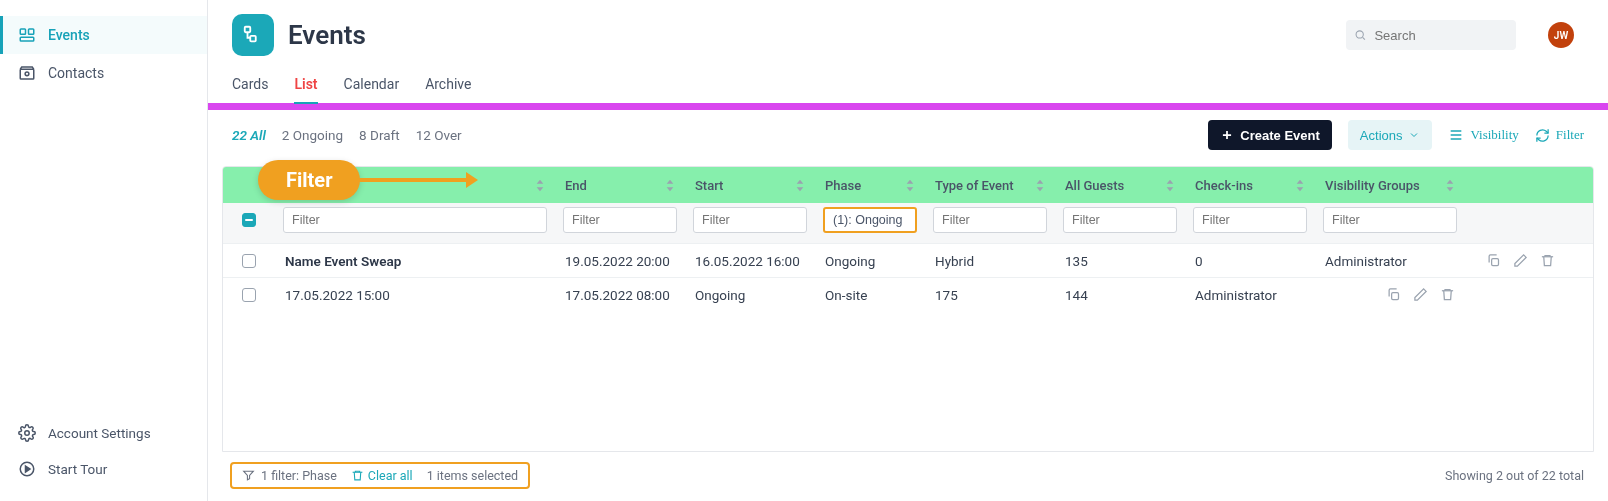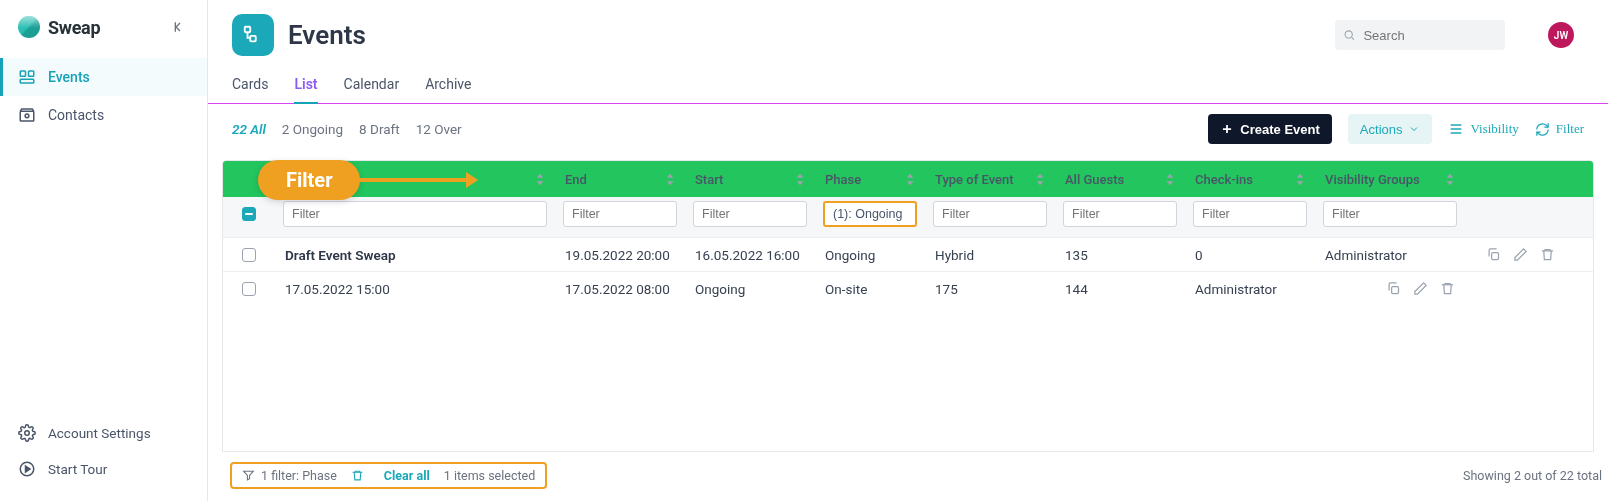--- a/index.html
+++ b/index.html
@@ -23,86 +23,74 @@
   .bottom-nav .nav-item { font-size: 13.5px; padding: 9px 18px; }
 
   
   .main { flex:1; display:flex; flex-direction:column; position: relative; }
   .topbar { display:flex; align-items:center; gap:14px; padding: 14px 24px 4px 24px; }
   .page-icon { width:42px; height:42px; border-radius:10px; background:#1ba8b8; display:flex; align-items:center; justify-content:center; color:#fff; }
   .page-title { font-size: 26px; font-weight: 600; color:#2d3748; flex:1; }
   .search-wrap { display:flex; align-items:center; background:#f1f3f5; border-radius:4px; padding:0 8px; height:30px; margin-right: 18px; width:170px; }
   .search-wrap input { border:none; background:transparent; outline:none; padding:4px; font-size:13px; color:#4a5568; width:100%; }
   .search-wrap svg { width:14px; height:14px; color:#9aa3af; margin-right:4px; }
-  .avatar { width:26px; height:26px; border-radius:50%; background:#be185d; color:#fff; display:flex; align-items:center; justify-content:center; font-size:10px; font-weight:600; margin-right: 10px; margin-left: 11px; }
-
-  .view-tabs { display:flex; gap:26px; padding: 10px 24px 0 24px; border-bottom:1px solid #d946ef; }
+  .avatar { width:26px; height:26px; border-radius:50%; background:#c2410c; color:#fff; display:flex; align-items:center; justify-content:center; font-size:10px; font-weight:600; margin-right: 10px; }
+
+  .view-tabs { display:flex; gap:26px; padding: 10px 24px 0 24px; border-bottom:7px solid #d946ef; }
   .view-tab { font-size:14px; padding: 6px 0 10px 0; cursor:pointer; color:#4a5568; }
-  .view-tab.active { color:#8b5cf6; font-weight:600; border-bottom:2px solid #17a2b8; margin-bottom:-1px; }
+  .view-tab.active { color:#ef4444; font-weight:600; border-bottom:2px solid #17a2b8; margin-bottom:-1px; }
 
   .status-row { display:flex; align-items:center; gap:16px; padding: 10px 24px; }
   .status-filter { font-size:13.5px; color:#6b7280; cursor:pointer; }
   .status-filter.active { color:#1ba8b8; font-weight:600;font-style:italic; }
   .status-row .spacer { flex:1; }
   .btn { display:inline-flex; align-items:center; gap:6px; height:30px; padding:0 12px; border-radius:4px; font-size:13px; cursor:pointer; border:none; }
   .btn-primary { background:#0f172a; color:#fff; font-weight:600; }
   .btn-light { background:#e6f4f6; color:#1ba8b8; }
   .link-action { display:inline-flex; align-items:center; gap:6px; color:#1ba8b8; font-size:13px; cursor:pointer; font-weight:500;font-family:Liberation Serif, serif; }
 
   
   .table-area { margin: 6px 14px 2px 14px; background:#fff; border:1px solid #e5e7eb; border-radius:4px 4px 0 0; flex:1; display:flex; flex-direction:column; overflow:hidden; }
   .thead, .filter-row, .trow { display:grid; grid-template-columns: 52px 280px 130px 130px 110px 130px 130px 130px 150px 100px; align-items:center; }
-  .thead { background:#22c55e; font-size:13px; color:#4a5568; height:36px; }
+  .thead { background:#86efac; font-size:13px; color:#4a5568; height:36px; }
   .th { display:flex; align-items:center; justify-content:space-between; padding: 0 10px; }
   .th .lbl { font-weight:500; }
   .sort-ic { width:10px; color:#9aa3af; }
   .filter-row { background:#f6f7f8; padding: 4px 0 10px 0; }
   .filter-row .fcell { padding: 0 8px; }
   .filter-input { width:100%; border:1px solid #d1d5db; border-radius:3px; height:26px; padding:0 8px; font-size:12.5px; color:#6b7280; background:#fff; outline:none; }
   .filter-input.highlight { border:2px solid #f0a020; color:#4a5568; }
   .chk { width:14px; height:14px; border:1.5px solid #9aa3af; border-radius:3px; background:#fff; display:block; margin:auto; cursor:pointer; }
   .chk.dash { background:#1ba8b8; border-color:#1ba8b8; position:relative; }
   .chk.dash::after { content:""; position:absolute; left:2px; right:2px; top:5px; height:2px; background:#fff; border-radius:1px; }
   .trow { border-top:1px solid #edf0f2; height:34px; font-size:13.5px; color:#374151; }
   .trow .cell { padding: 0 10px; overflow:hidden; text-overflow:ellipsis; white-space:nowrap; }
   .trow .name { color:#2d3748; font-weight:600; }
   .row-actions { display:flex; gap:12px; color:#9aa3af; justify-content:flex-end; padding-right:14px; }
   .row-actions svg { width:15px; height:15px; cursor:pointer; }
 
-  .table-footer { display:flex; align-items:center; gap:12px; padding: 8px 6px 12px 22px; font-size:12.5px; color:#6b7280; }
+  .table-footer { display:flex; align-items:center; gap:12px; padding: 8px 24px 12px 22px; font-size:12.5px; color:#6b7280; }
   .footer-box { display:flex; align-items:center; gap:14px; border:2px solid #f0a020; border-radius:4px; padding:4px 10px; }
-  .clear-all { color:#1ba8b8; display:flex; align-items:center; gap:20px; cursor:pointer;font-weight:bold; }
+  .clear-all { color:#1ba8b8; display:flex; align-items:center; gap:4px; cursor:pointer; }
   .table-footer .spacer { flex:1; }
 
   
   .callout { position:absolute; left:50px; top:160px; display:flex; align-items:center; z-index:10; }
   .badge { background:#f0a020; color:#fff; font-weight:700; font-size:20px; padding:8px 28px; border-radius:22px; box-shadow:0 2px 6px rgba(0,0,0,0.15); }
   .arrow-line { height:4px; background:#f0a020; width:108px; margin-left:-2px; }
   .arrow-head { width:0; height:0; border-left:12px solid #f0a020; border-top:8px solid transparent; border-bottom:8px solid transparent; }
 
   .tbody-scroll { flex:1; overflow:auto; }
 </style>
 </head>
 <body>
 
 <div class="app">
 
   <aside class="sidebar">
-    <div class="sidebar-header">
-      <div class="logo-wrap">
-        <span class="logo-circle"></span>
-        <span class="brand">Sweap</span>
-      </div>
-      <span class="collapse-btn">
-        <svg viewBox="0 0 24 24" width="16" height="16" fill="none" stroke="currentColor" stroke-width="2">
-            <path d="M15 6l-6 6 6 6"></path>
-            <path d="M8 5v14"></path>
-          </svg>
-      </span>
-    </div>
     <nav class="nav">
       <div class="nav-item active">
         <svg viewBox="0 0 24 24" fill="none" stroke="currentColor" stroke-width="2">
             <rect x="3" y="4" width="7" height="7" rx="1"></rect>
             <rect x="14" y="4" width="7" height="7" rx="1"></rect>
             <rect x="3" y="15" width="18" height="5" rx="1"></rect>
           </svg>
         <span>Events</span>
       </div>
       <div class="nav-item">
@@ -269,21 +257,21 @@
         <div class="fcell"><input class="filter-input" placeholder="Filter" style=""></div>
         <div class="fcell"><input class="filter-input" placeholder="Filter" style=""></div>
         <div class="fcell"></div>
       </div>
 
       <div class="tbody-scroll">
         <div class="trow">
           <div class="cell">
               <span class="chk"></span>
             </div>
-          <div class="cell name">Draft Event Sweap</div>
+          <div class="cell name">Name Event Sweap</div>
           <div class="cell">19.05.2022 20:00</div>
           <div class="cell">16.05.2022 16:00</div>
           <div class="cell">Ongoing</div>
           <div class="cell">Hybrid</div>
           <div class="cell">135</div>
           <div class="cell">0</div>
           <div class="cell">Administrator</div>
           <div class="cell row-actions">
             <svg viewBox="0 0 24 24" fill="none" stroke="currentColor" stroke-width="2">
                 <rect x="9" y="9" width="11" height="11" rx="2"></rect>

